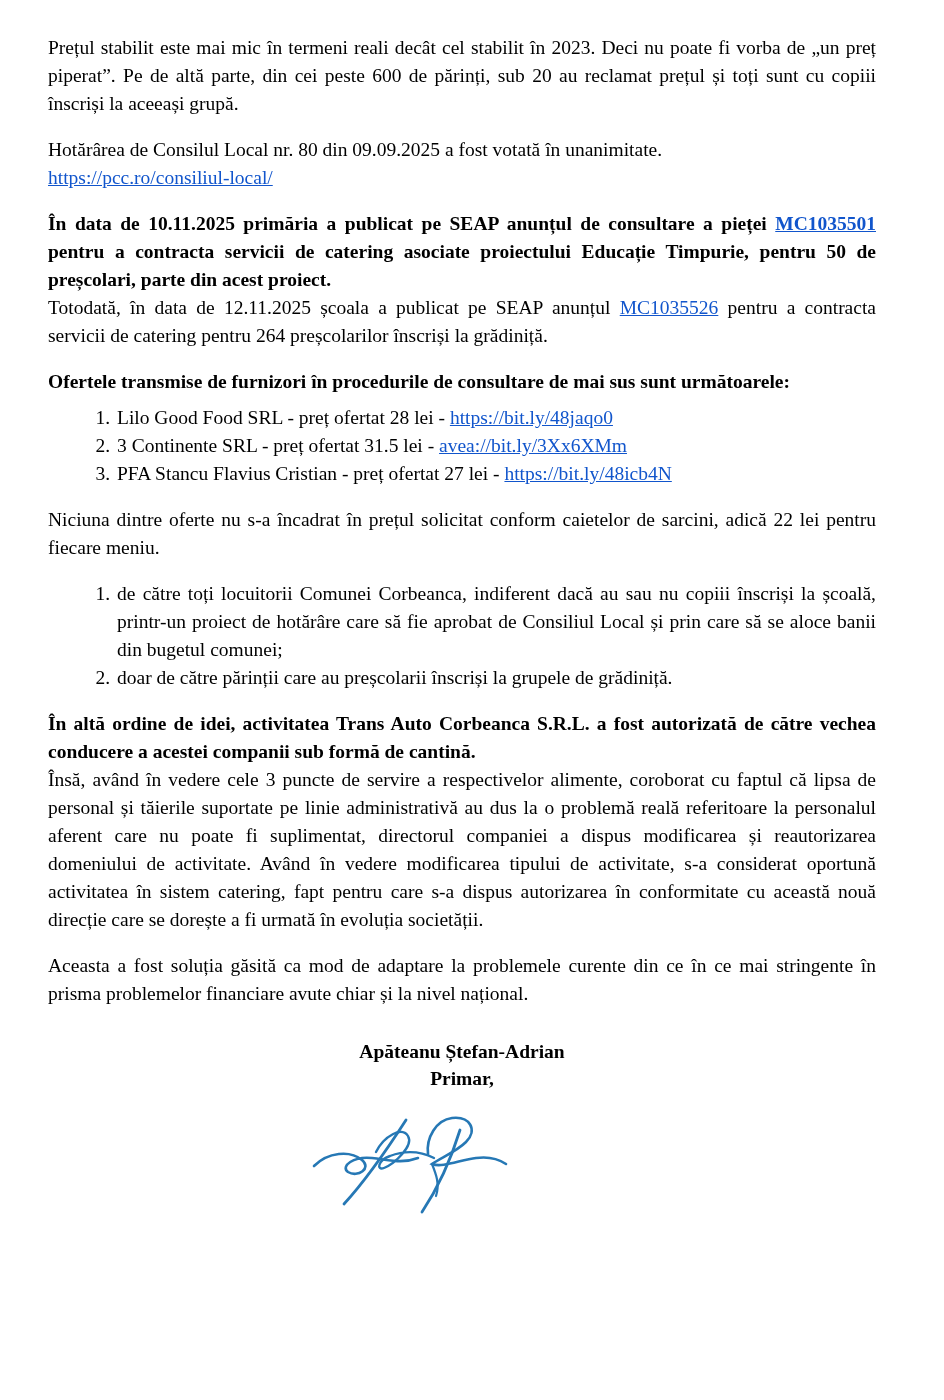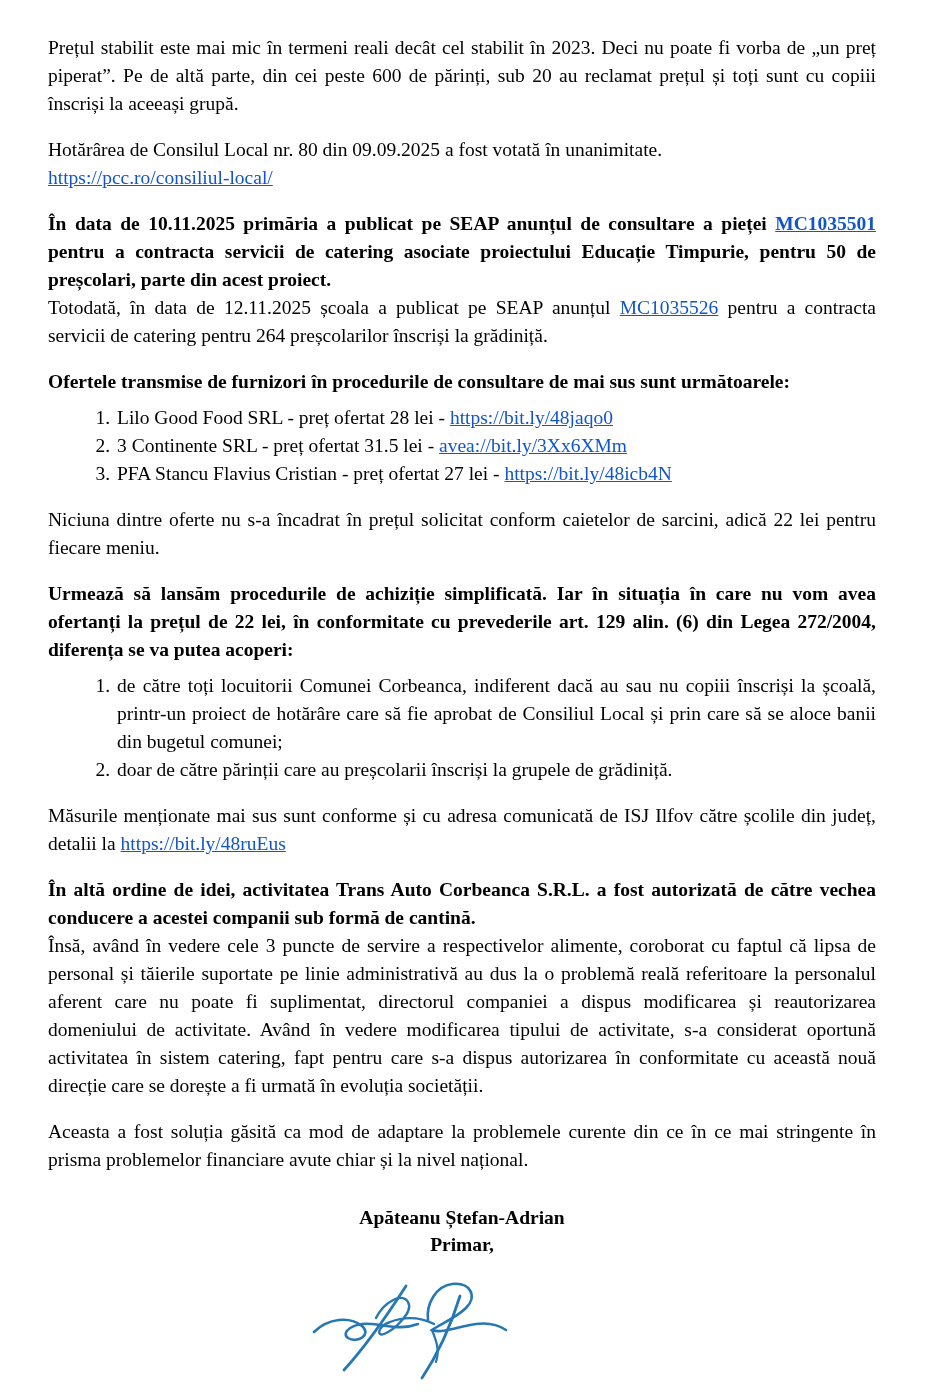--- a/index.html
+++ b/index.html
@@ -43,27 +43,25 @@
 
   <div class="para tight">Ofertele transmise de furnizori în procedurile de consultare de mai sus sunt următoarele:</div>
   <ol class="doc-list">
     <li><span>Lilo Good Food SRL - preț ofertat 28 lei - </span><a class="lnk">https://bit.ly/48jaqo0</a></li>
     <li><span>3 Continente SRL - preț ofertat 31.5 lei - </span><a class="lnk">avea://bit.ly/3Xx6XMm</a></li>
     <li><span>PFA Stancu Flavius Cristian - preț ofertat 27 lei - </span><a class="lnk">https://bit.ly/48icb4N</a></li>
   </ol>
 
   <p class="para">Niciuna dintre oferte nu s-a încadrat în prețul solicitat conform caietelor de sarcini, adică 22 lei pentru fiecare meniu.</p>
 
-  <div class="para tight">Urmează să lansăm procedurile de achiziție simplificată. Iar în situația în care nu vom avea ofertanți la prețul de 22 lei, în conformitate cu prevederile art. 129 alin. (6) din Legea 272/2004, diferența se va putea acoperi:</div>
   <ol class="doc-list">
     <li>de către toți locuitorii Comunei Corbeanca, indiferent dacă au sau nu copiii înscriși la școală, printr-un proiect de hotărâre care să fie aprobat de Consiliul Local și prin care să se aloce banii din bugetul comunei;</li>
     <li>doar de către părinții care au preșcolarii înscriși la grupele de grădiniță.</li>
   </ol>
 
-  <div class="para"><span>Măsurile menționate mai sus sunt conforme și cu adresa comunicată de ISJ Ilfov către școlile din județ, detalii la </span><a class="lnk">https://bit.ly/48ruEus</a></div>
 
   <div class="para tight">În altă ordine de idei, activitatea Trans Auto Corbeanca S.R.L. a fost autorizată de către vechea conducere a acestei companii sub formă de cantină.</div>
   <div class="para">Însă, având în vedere cele 3 puncte de servire a respectivelor alimente, coroborat cu faptul că lipsa de personal și tăierile suportate pe linie administrativă au dus la o problemă reală referitoare la personalul aferent care nu poate fi suplimentat, directorul companiei a dispus modificarea și reautorizarea domeniului de activitate. Având în vedere modificarea tipului de activitate, s-a considerat oportună activitatea în sistem catering, fapt pentru care s-a dispus autorizarea în conformitate cu această nouă direcție care se dorește a fi urmată în evoluția societății.</div>
 
   <p class="para">Aceasta a fost soluția găsită ca mod de adaptare la problemele curente din ce în ce mai stringente în prisma problemelor financiare avute chiar și la nivel național.</p>
 
   <div class="sign-title">
     <div>Apăteanu Ștefan-Adrian</div>
     <div>Primar,</div>
   </div>

